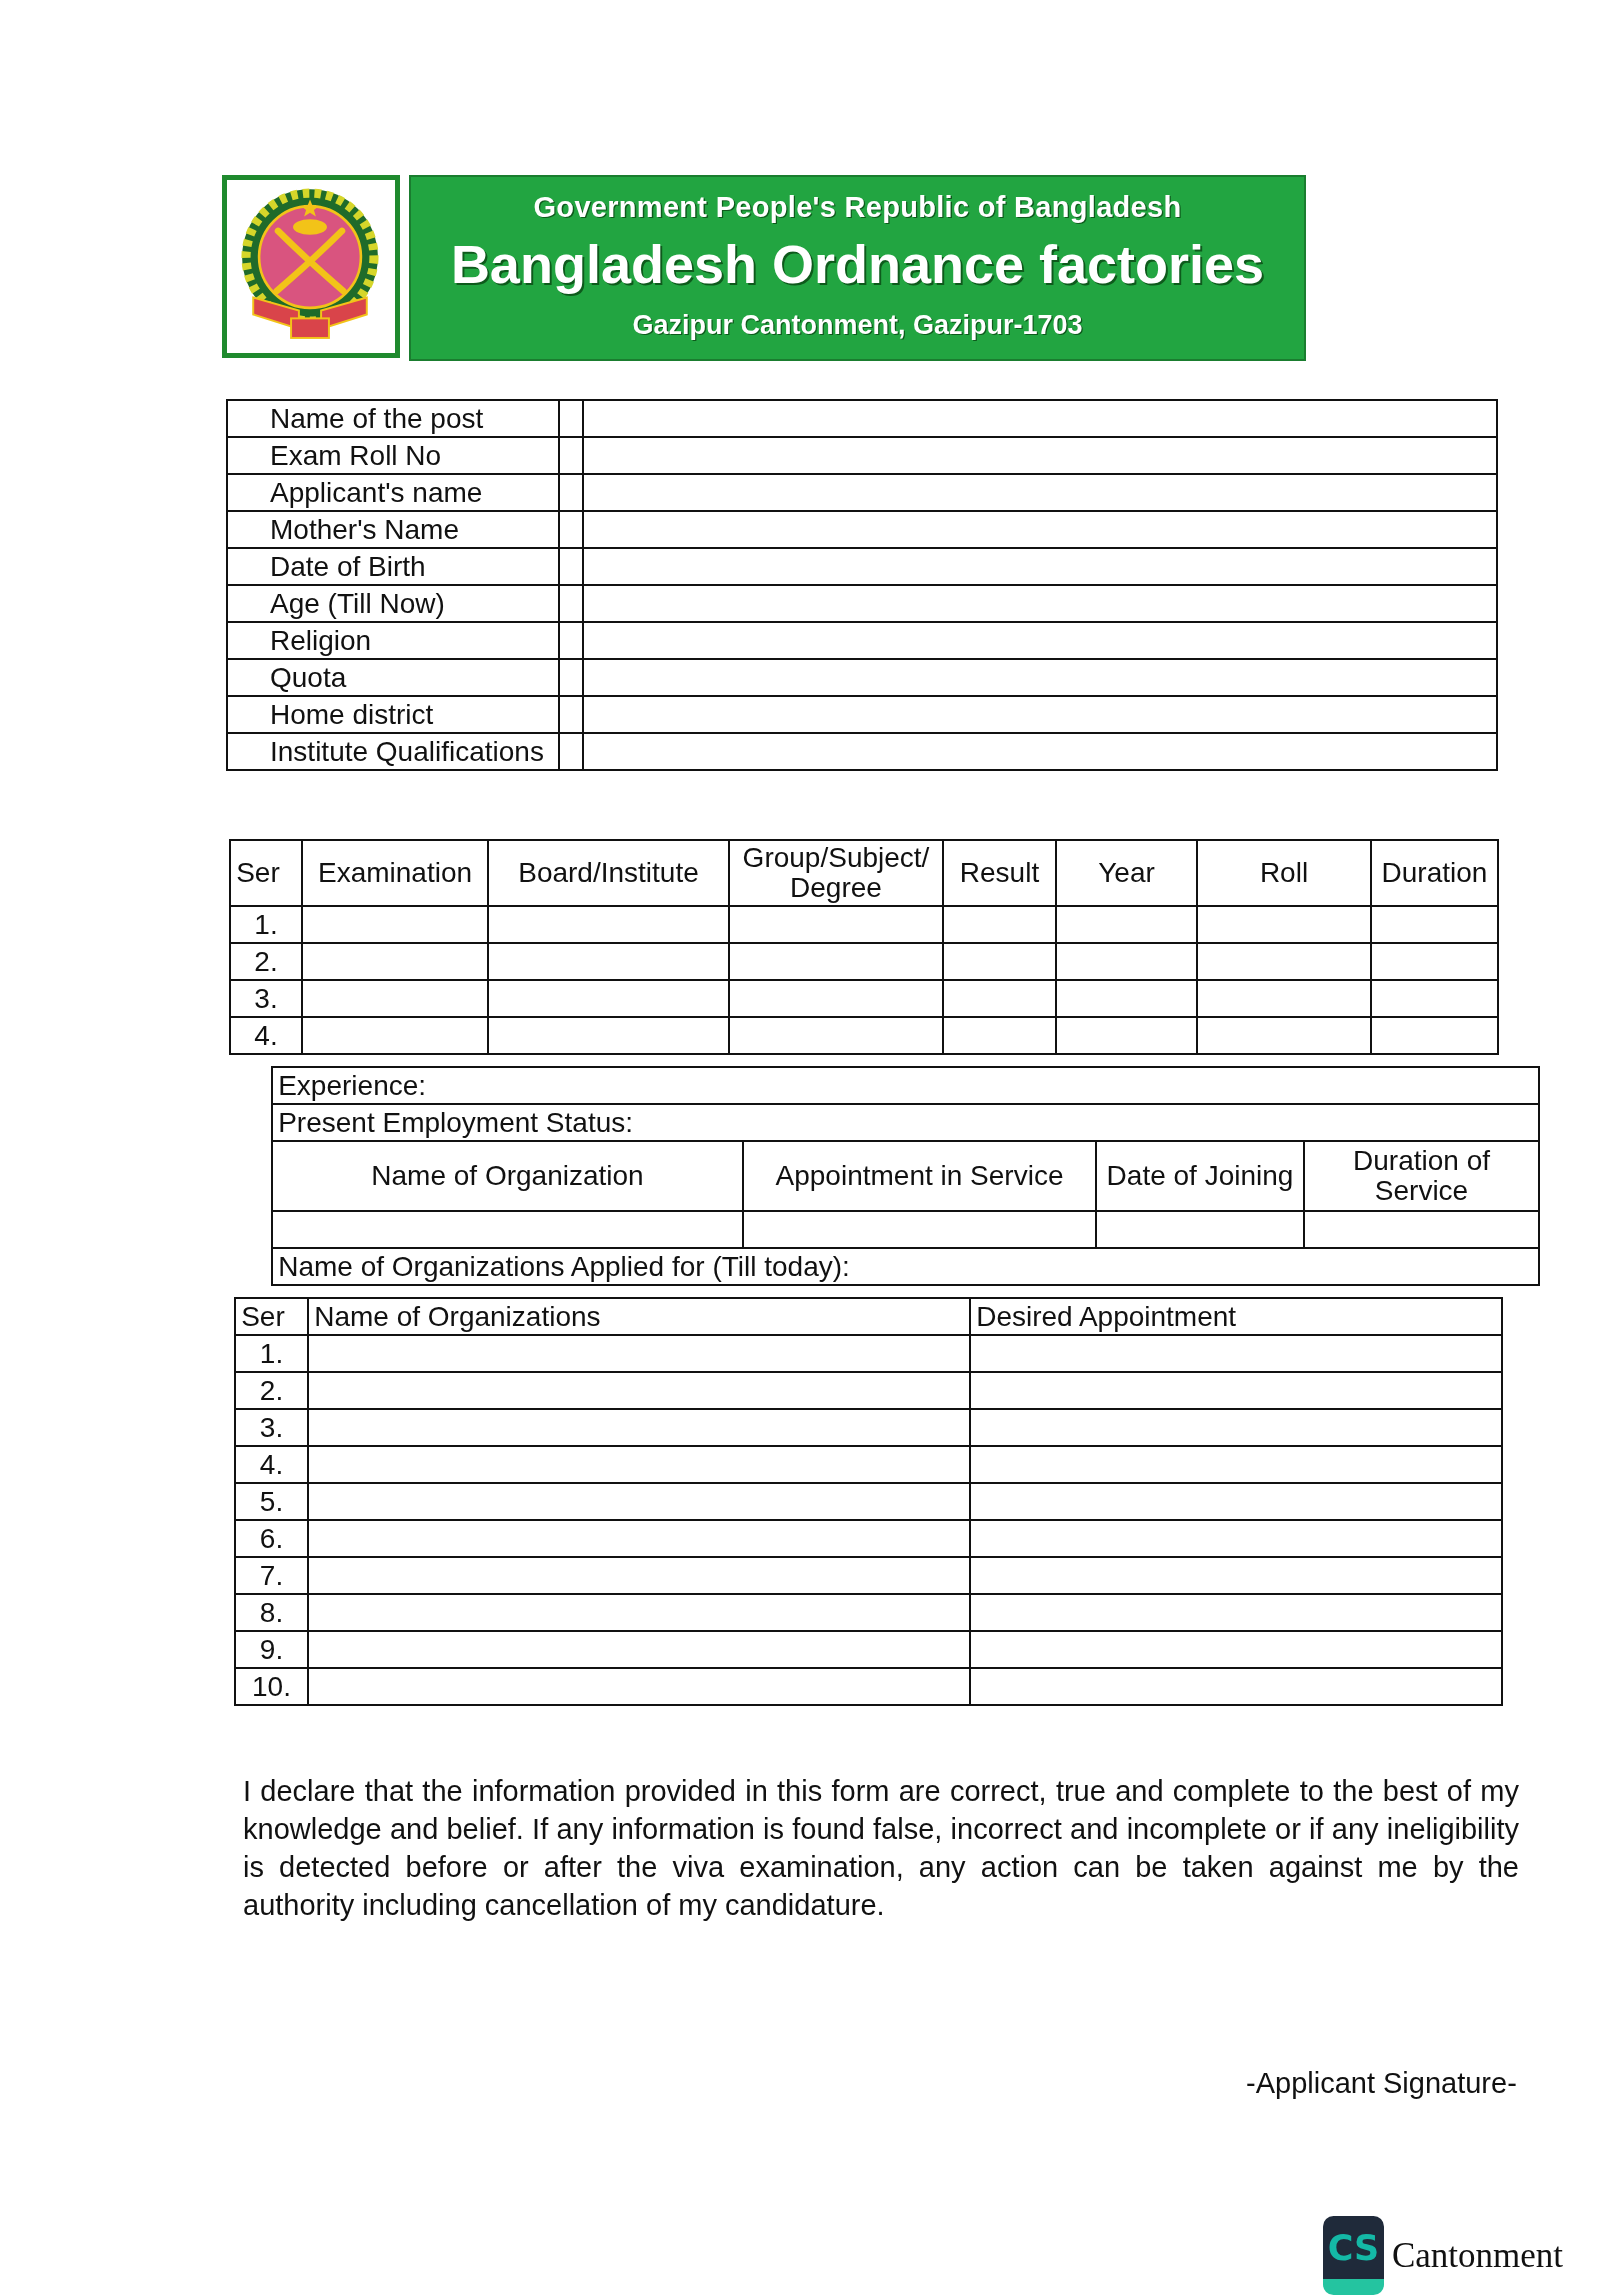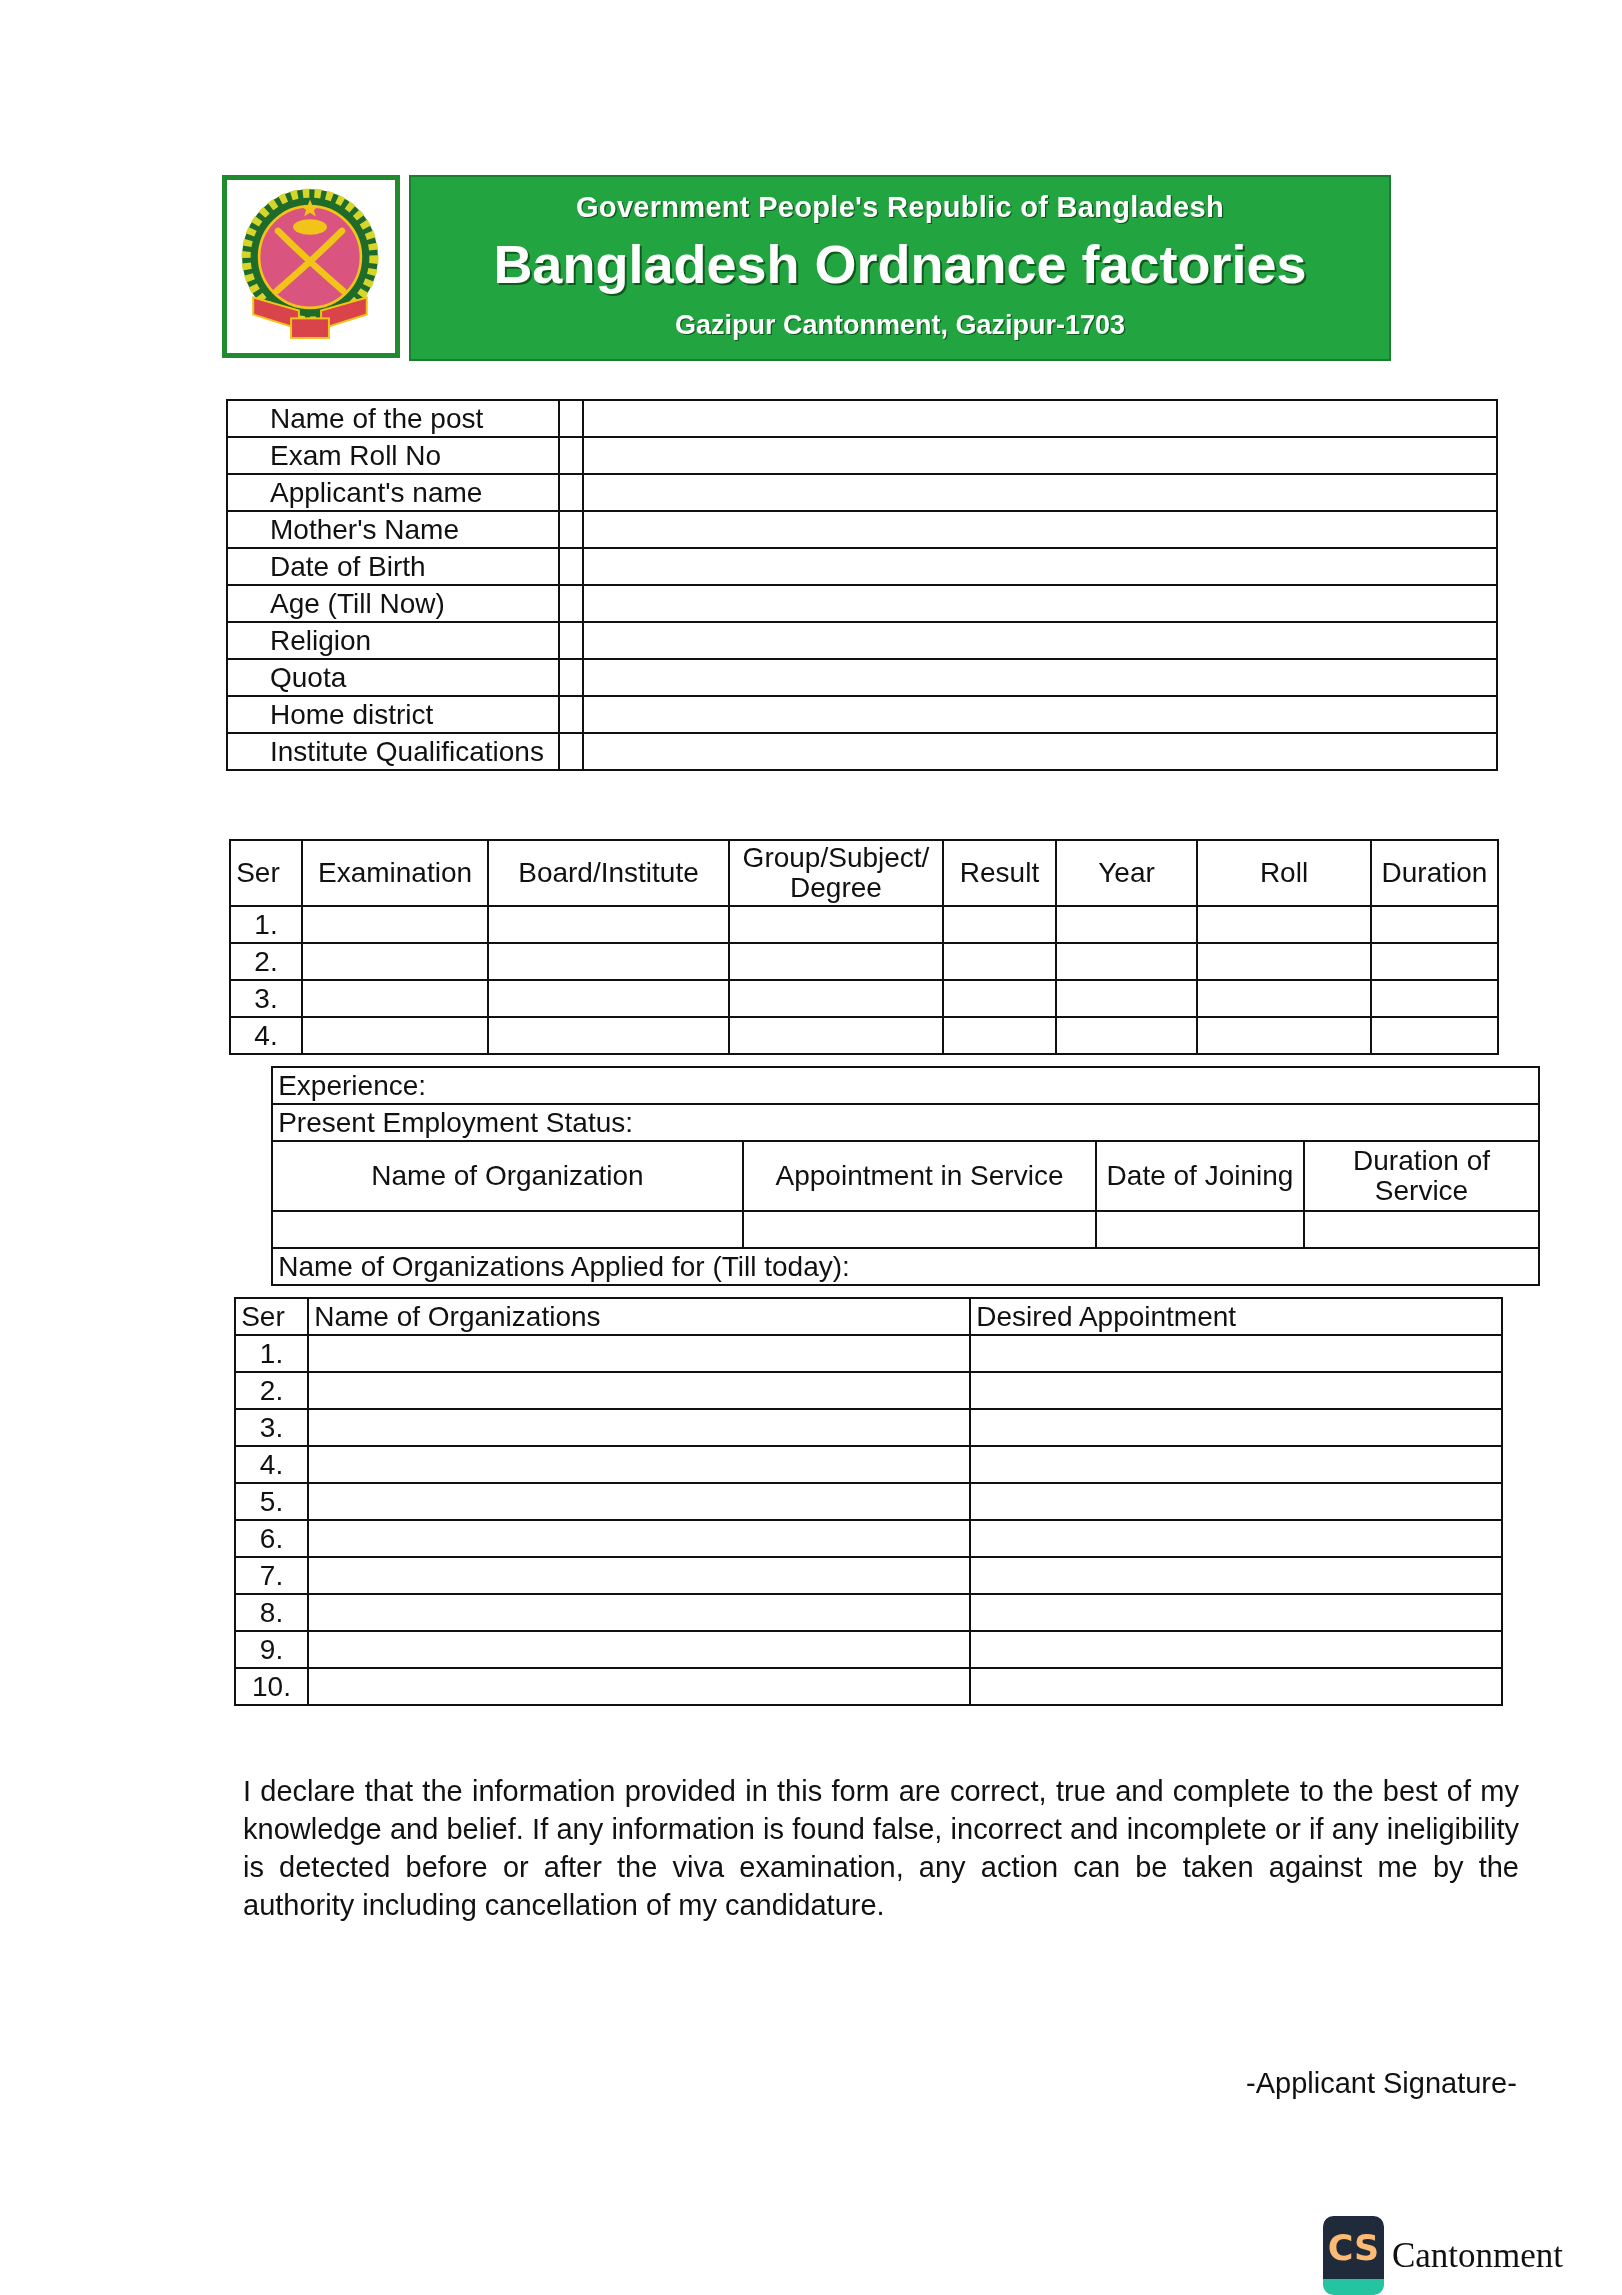--- a/index.html
+++ b/index.html
@@ -2,21 +2,21 @@
 <html style="font-size:10.5px"><head>
 <meta charset="utf-8">
 <style>
   html, body { margin:0; padding:0; background:#ffffff; }
   body { width:1622px; height:2295px; position:relative; overflow:hidden;
          font-family:"Liberation Sans", "DejaVu Sans", sans-serif; color:#111; }
   .abs { position:absolute; }
 
   
   .logo-box { left:222px; top:175px; width:178px; height:183px; border:5.9px solid #1f8a2e; box-sizing:border-box; background:#fff; }
-  .banner { left:409px; top:175px; width:982px; height:186px; background:#22a541; border:2.6px solid #1a7d2f; box-sizing:border-box;
+  .banner { left:409px; top:175px; width:897px; height:186px; background:#22a541; border:2.6px solid #1a7d2f; box-sizing:border-box;
             display:flex; flex-direction:column; align-items:center; justify-content:center; color:#fff; }
   .banner .gov { font-size:29px; font-weight:bold; margin-top:-3.9px; text-shadow:1.3px 1.3px 0 #0e5a1c; letter-spacing:0.3px; }
   .banner .org { font-size:54px; font-weight:bold; margin-top:9.2px; text-shadow:2px 2px 0 #0e5a1c; }
   .banner .addr { font-size:27px; font-weight:bold; margin-top:15.7px; text-shadow:1.3px 1.3px 0 #0e5a1c; }
 
   
   table { border-collapse:collapse; position:absolute; table-layout:fixed; }
   td, th { border:2px solid #111; font-weight:normal; font-size:28px; padding:0 5.2px; text-align:left; vertical-align:middle; overflow:hidden; white-space:nowrap; }
   .center { text-align:center; }
   .wrap { white-space:normal; line-height:30px; }
@@ -35,21 +35,21 @@
 
   .orgs { left:234px; top:1297px; width:1269px; }
   .orgs th { height:35px; text-align:left; }
   .orgs td { height:35px; }
 
   .decl { left:243px; top:1772px; width:1276px; font-size:29px; line-height:38px; text-align:justify; }
   .sig { left:1246px; top:2067px; font-size:29px; }
 
   .cs { left:1323px; top:2216px; display:flex; align-items:center; }
   .cs-icon { width:61px; height:79px; border-radius:10.5px; overflow:hidden; display:flex; flex-direction:column; }
-  .cs-top { flex:1; background:#1f2a3a; color:#fdba74; font-weight:bold; font-size:35px; display:flex; align-items:center; justify-content:center; font-family:"DejaVu Sans", sans-serif; }
+  .cs-top { flex:1; background:#1f2a3a; color:#14b8a6; font-weight:bold; font-size:35px; display:flex; align-items:center; justify-content:center; font-family:"DejaVu Sans", sans-serif; }
   .cs-bot { height:15.7px; background:#24c4a0; }
   .cs-text { margin-left:7.9px; font-family:"Liberation Serif", serif; font-size:35px; color:#111; }
 </style>
 </head>
 <body>
 
 <div class="abs logo-box">
   <svg width="166" height="171" viewBox="0 0 254 262">
     <circle cx="127" cy="118" r="104" fill="#1f6b2a"></circle>
     <circle cx="127" cy="118" r="98" fill="none" stroke="#d6d62a" stroke-width="14" stroke-dasharray="10 8"></circle>

